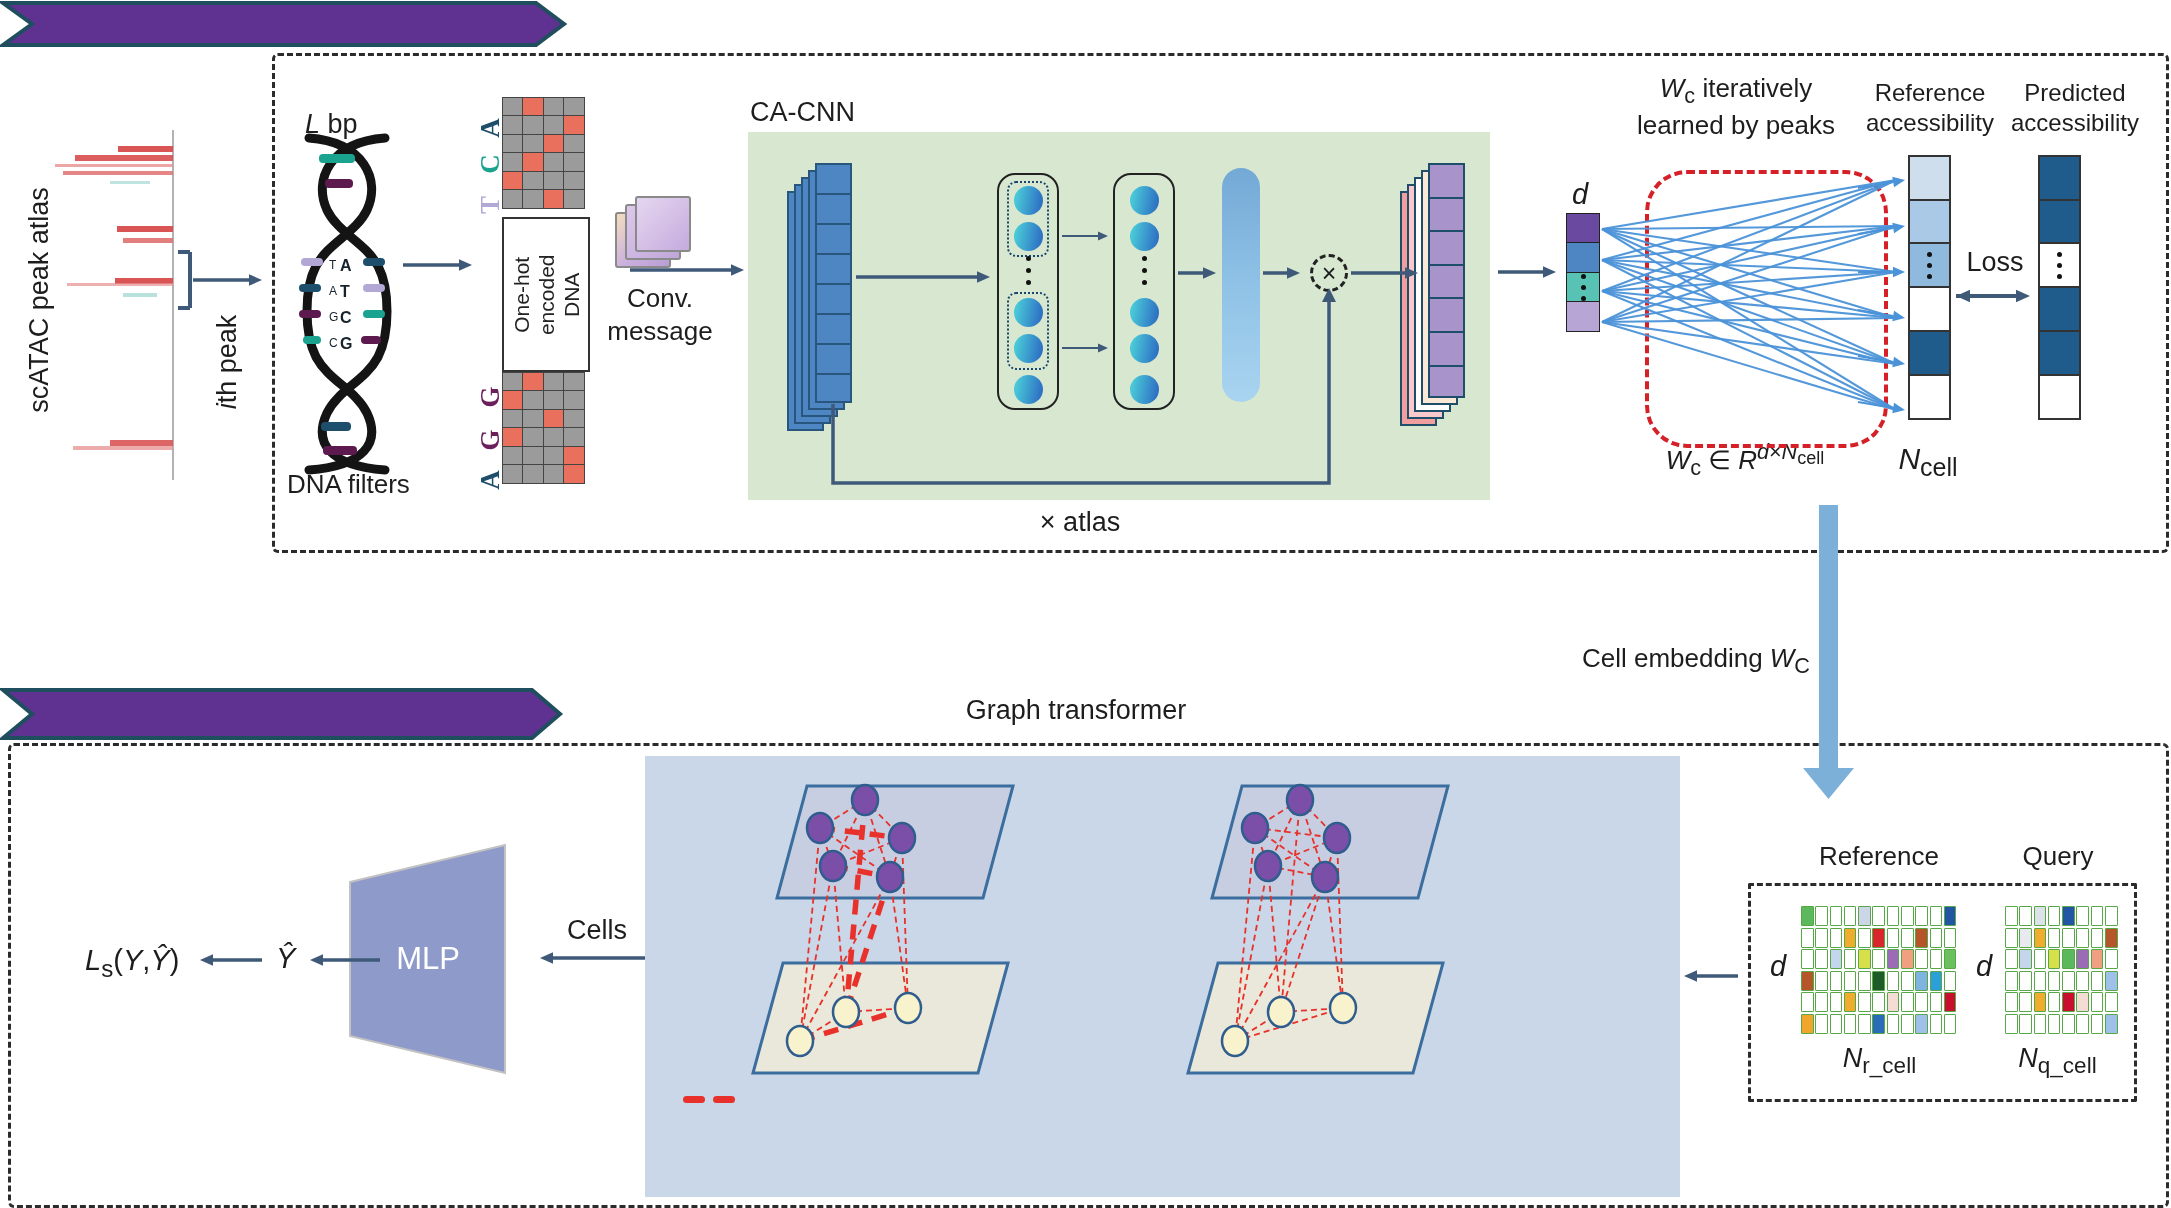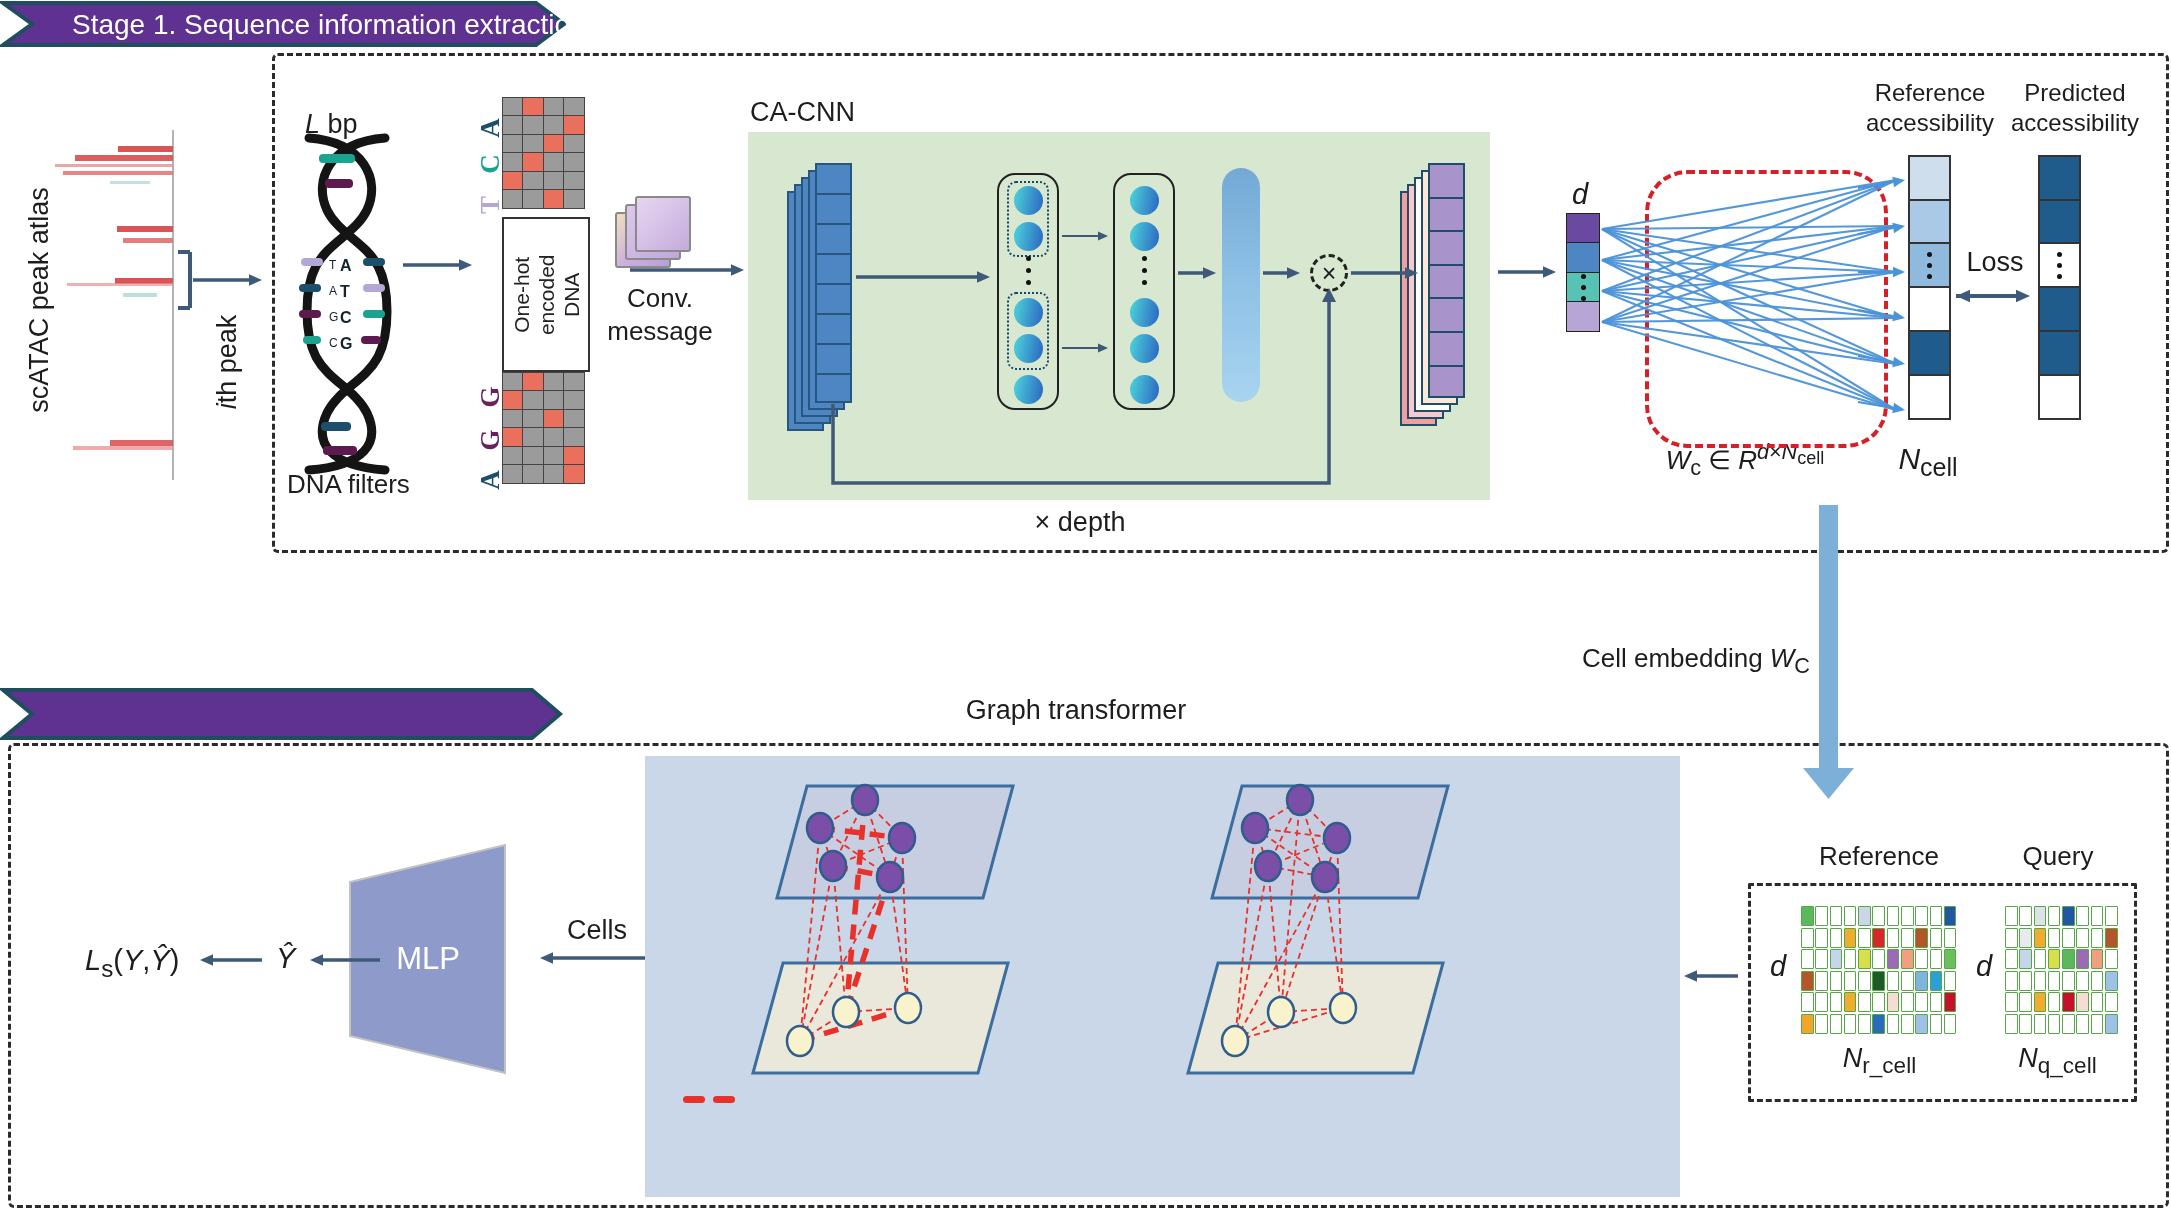--- a/index.html
+++ b/index.html
@@ -47,21 +47,20 @@
   <div class="dashbox" style="left:272px;top:53px;width:1891px;height:494px;"></div>
   <div class="dashbox" style="left:8px;top:743px;width:2155px;height:459px;"></div>
   <div class="fillbox" style="left:748px;top:132px;width:742px;height:368px;background:#d7e7d0;"></div>
   <div class="fillbox" style="left:645px;top:756px;width:1035px;height:441px;background:#c9d7e9;"></div>
   <div class="dashbox" style="left:1748px;top:883px;width:383px;height:213px;border-radius:2px;"></div>
   <div class="abs" style="left:1645px;top:170px;width:235px;height:270px;border:4.5px dashed #d62027;border-radius:42px;z-index:3;"></div>
 
   <svg class="abs" style="left:0;top:0;z-index:6;" width="572" height="50">
     <polygon points="3,3 536,3 564,24 536,45 3,45 32,24" fill="#5f3191" stroke="#1f4f5e" stroke-width="4"></polygon>
   </svg>
-  <div class="ribbon-text" style="left:72px;top:9px;">Stage 1. Sequence information extraction</div>
   <svg class="abs" style="left:0;top:684px;z-index:6;" width="568" height="58">
     <polygon points="3,6 532,6 560,30 532,54 3,54 32,30" fill="#5f3191" stroke="#1f4f5e" stroke-width="4"></polygon>
   </svg>
 
   <div class="lbl rot" style="left:40px;top:300px;font-size:27px;">scATAC peak atlas</div>
   <svg id="atlas" class="abs" style="left:55px;top:130px;z-index:2;" width="140" height="352">
     <line x1="118" y1="0" x2="118" y2="350" stroke="#9a9a9a" stroke-width="1.5"></line>
   <rect x="63" y="16" width="55" height="6" fill="#d95454" opacity="1"></rect>
       <rect x="20" y="25" width="98" height="6" fill="#d95454" opacity="0.95"></rect>
       <rect x="0" y="34" width="118" height="3" fill="#e79090" opacity="0.8"></rect>
@@ -227,35 +226,36 @@
   <div class="capsule" style="left:1222px;top:168px;width:38px;height:234px;"></div>
   <div class="xcircle" style="left:1310px;top:254px;width:38px;height:38px;">×</div>
   <div id="purple-stack">
       <div class="stack-layer" style="left: 1400px; top: 191px; width: 37px; height: 235px; background: rgb(240, 158, 158); border-color: rgb(31, 78, 107);"></div>
       <div class="stack-layer" style="left: 1407px; top: 184px; width: 37px; height: 235px; background: rgb(248, 200, 204); border-color: rgb(31, 78, 107);"></div>
       <div class="stack-layer" style="left: 1414px; top: 177px; width: 37px; height: 235px; background: rgb(255, 255, 255); border-color: rgb(31, 78, 107);"></div>
       <div class="stack-layer" style="left: 1421px; top: 170px; width: 37px; height: 235px; background: rgb(251, 233, 216); border-color: rgb(31, 78, 107);"></div>
       <div class="stack-layer" style="left: 1428px; top: 163px; width: 37px; height: 235px; background: repeating-linear-gradient(transparent 0px, transparent 31.6px, rgb(31, 78, 107) 31.6px, rgb(31, 78, 107) 33.6px) rgb(168, 147, 203); border-color: rgb(31, 78, 107);"></div>
     </div>
   <div class="lbl" style="left:1422px;top:138px;font-size:27px;"><i>C</i> × <i>F</i></div>
-  <div class="lbl ctr" style="left:1010px;top:506px;width:140px;font-size:27px;">× depth</div>
+  <div class="lbl ctr" style="left:1010px;top:506px;width:140px;font-size:27px;">× atlas</div>
 
   <div class="lbl" style="left:1572px;top:176px;font-size:29px;"><i>d</i></div>
   <div id="d-vector" class="abs" style="left:1566px;top:215px;z-index:3;">
       <div class="dcell" style="background: rgb(106, 74, 160);"></div>
       <div class="dcell" style="background: rgb(78, 134, 196);"></div>
       <div class="dcell" style="background: rgb(88, 194, 180);">
         <div class="dotcol">
           <span class="dot"></span>
           <span class="dot"></span>
           <span class="dot"></span>
         </div>
       </div>
       <div class="dcell" style="background: rgb(183, 165, 213);"></div>
     </div>
+  <div class="lbl ctr" style="left:1596px;top:72px;width:280px;font-size:26px;"><i>W</i><sub>c</sub> iteratively<br>learned by peaks</div>
   <div class="lbl ctr" style="left:1845px;top:78px;width:170px;font-size:24px;">Reference
 accessibility</div>
   <div class="lbl ctr" style="left:1985px;top:78px;width:180px;font-size:24px;">Predicted
 accessibility</div>
   <div id="pred-col" class="abs" style="left:1908px;top:157px;z-index:3;">
       <div class="acell" style="background: rgb(207, 222, 237);"></div>
       <div class="acell" style="background: rgb(169, 201, 230);"></div>
       <div class="acell" style="background: rgb(143, 186, 222);">
         <div class="dotcol">
           <span class="dot"></span>

